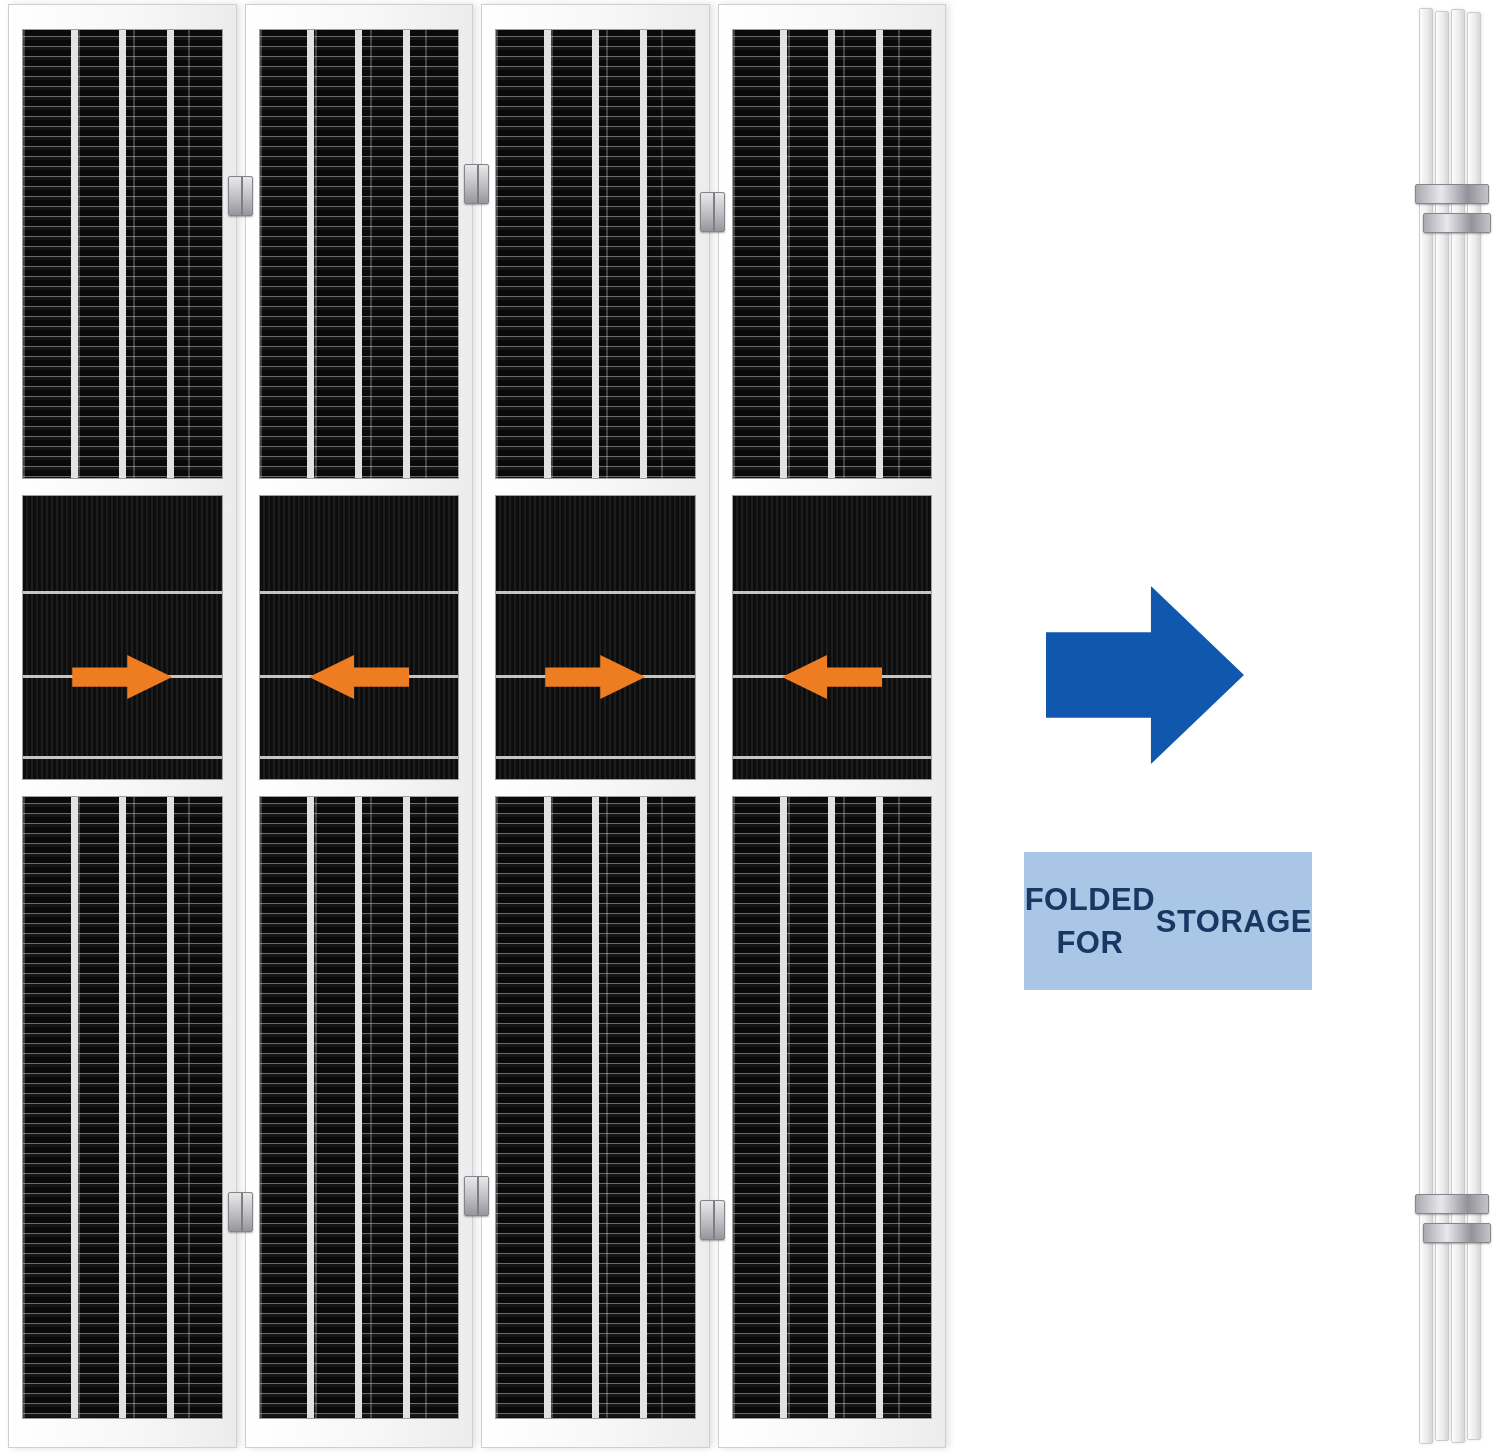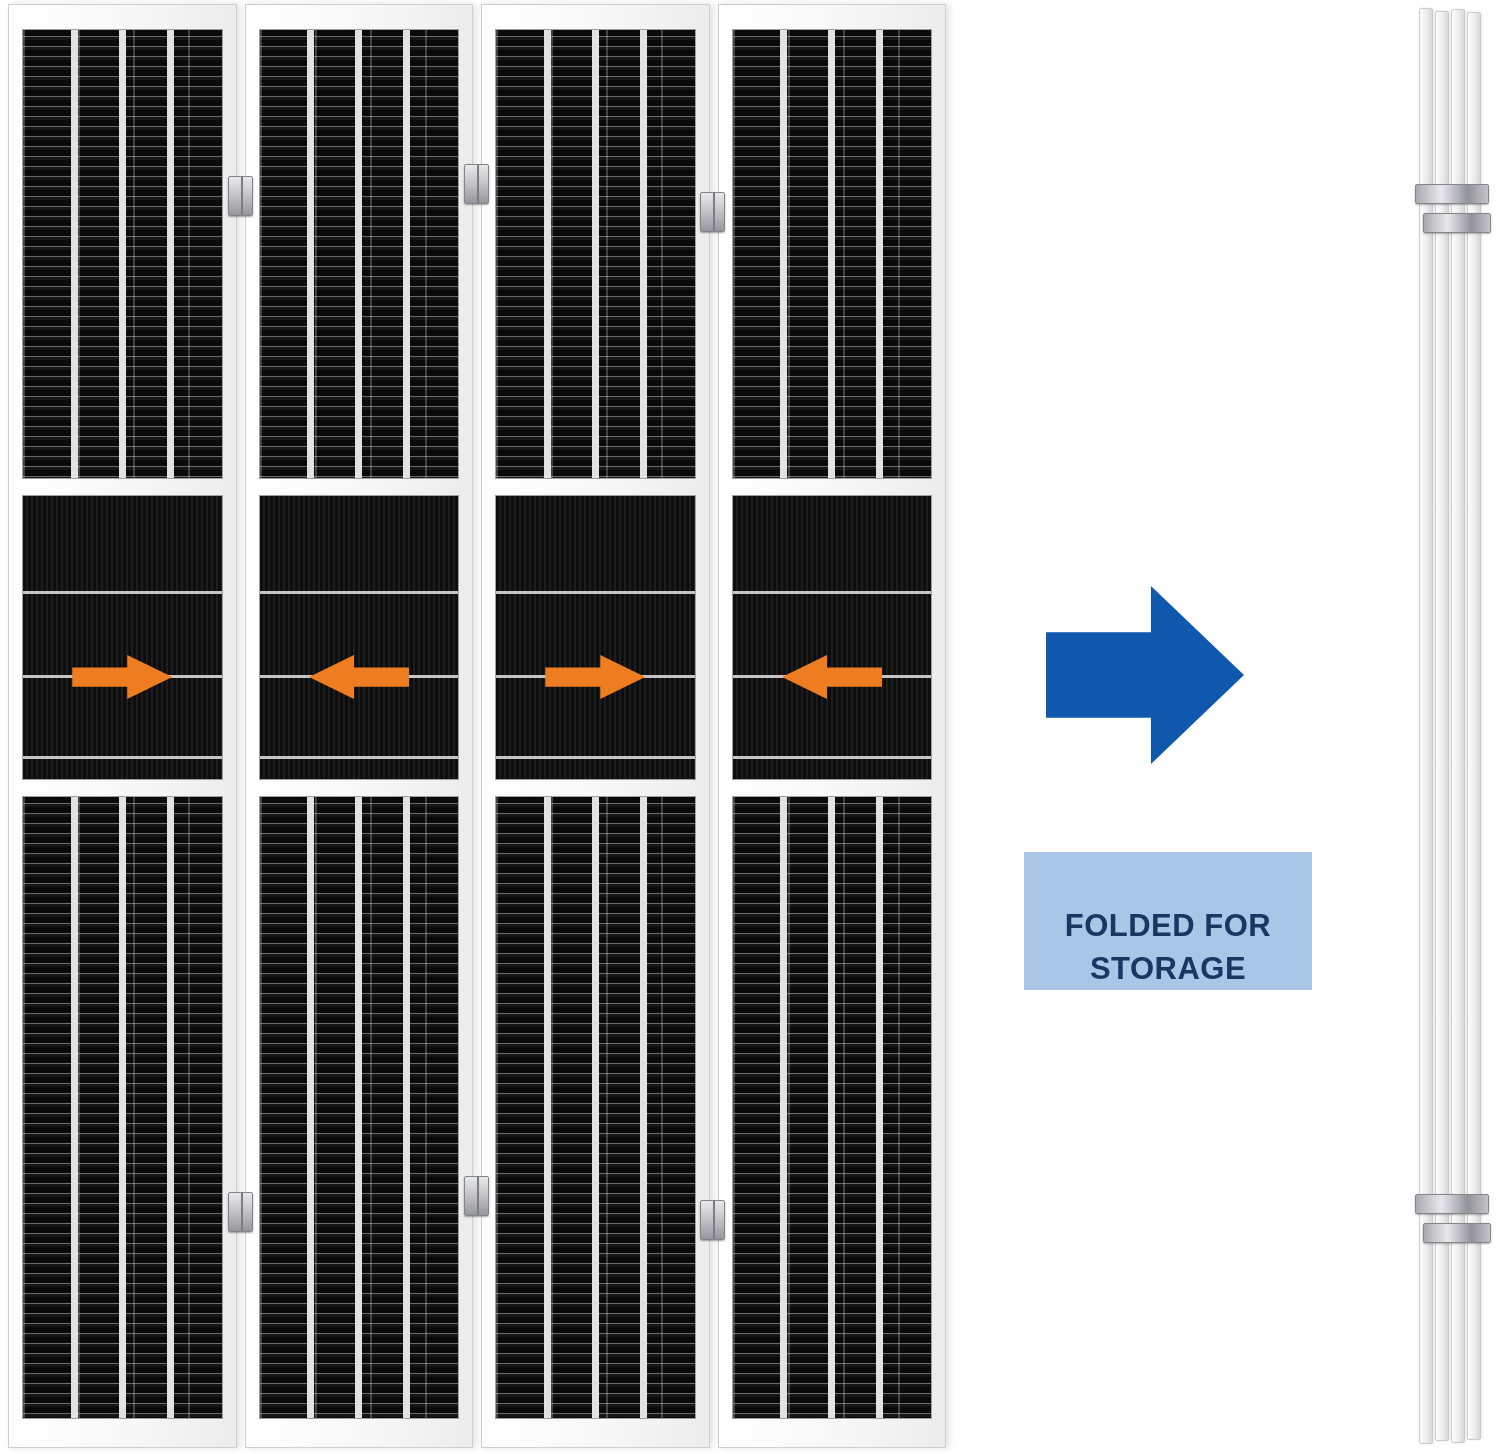--- a/index.html
+++ b/index.html
@@ -86,21 +86,21 @@
 
   
   .big-arrow {
     position:absolute; left:1046px; top:586px; width:198px; height:178px;
     background: var(--transform-arrow-blue,#0f58ad);
     clip-path: polygon(0% 26%, 53% 26%, 53% 0%, 100% 50%, 53% 100%, 53% 74%, 0% 74%);
   }
   .label-box {
     position:absolute; left:1024px; top:852px; width:288px; height:138px;
     background: var(--label-bg,#a9c6e6);
-    display:flex; flex-direction:column; align-items:center; justify-content:flex-end;
+    display:flex; flex-direction:row; align-items:center; justify-content:flex-end;
     color: var(--label-text,#1a3763);
     font-weight:700; font-size:31px; line-height:43px; letter-spacing:0.5px;
     text-align:center;
   }
 
   
   .folded {
     position:absolute; left:1419px; top:8px; width:66px; height:1438px;
     display:flex; gap:2px; align-items:flex-start;
   }

